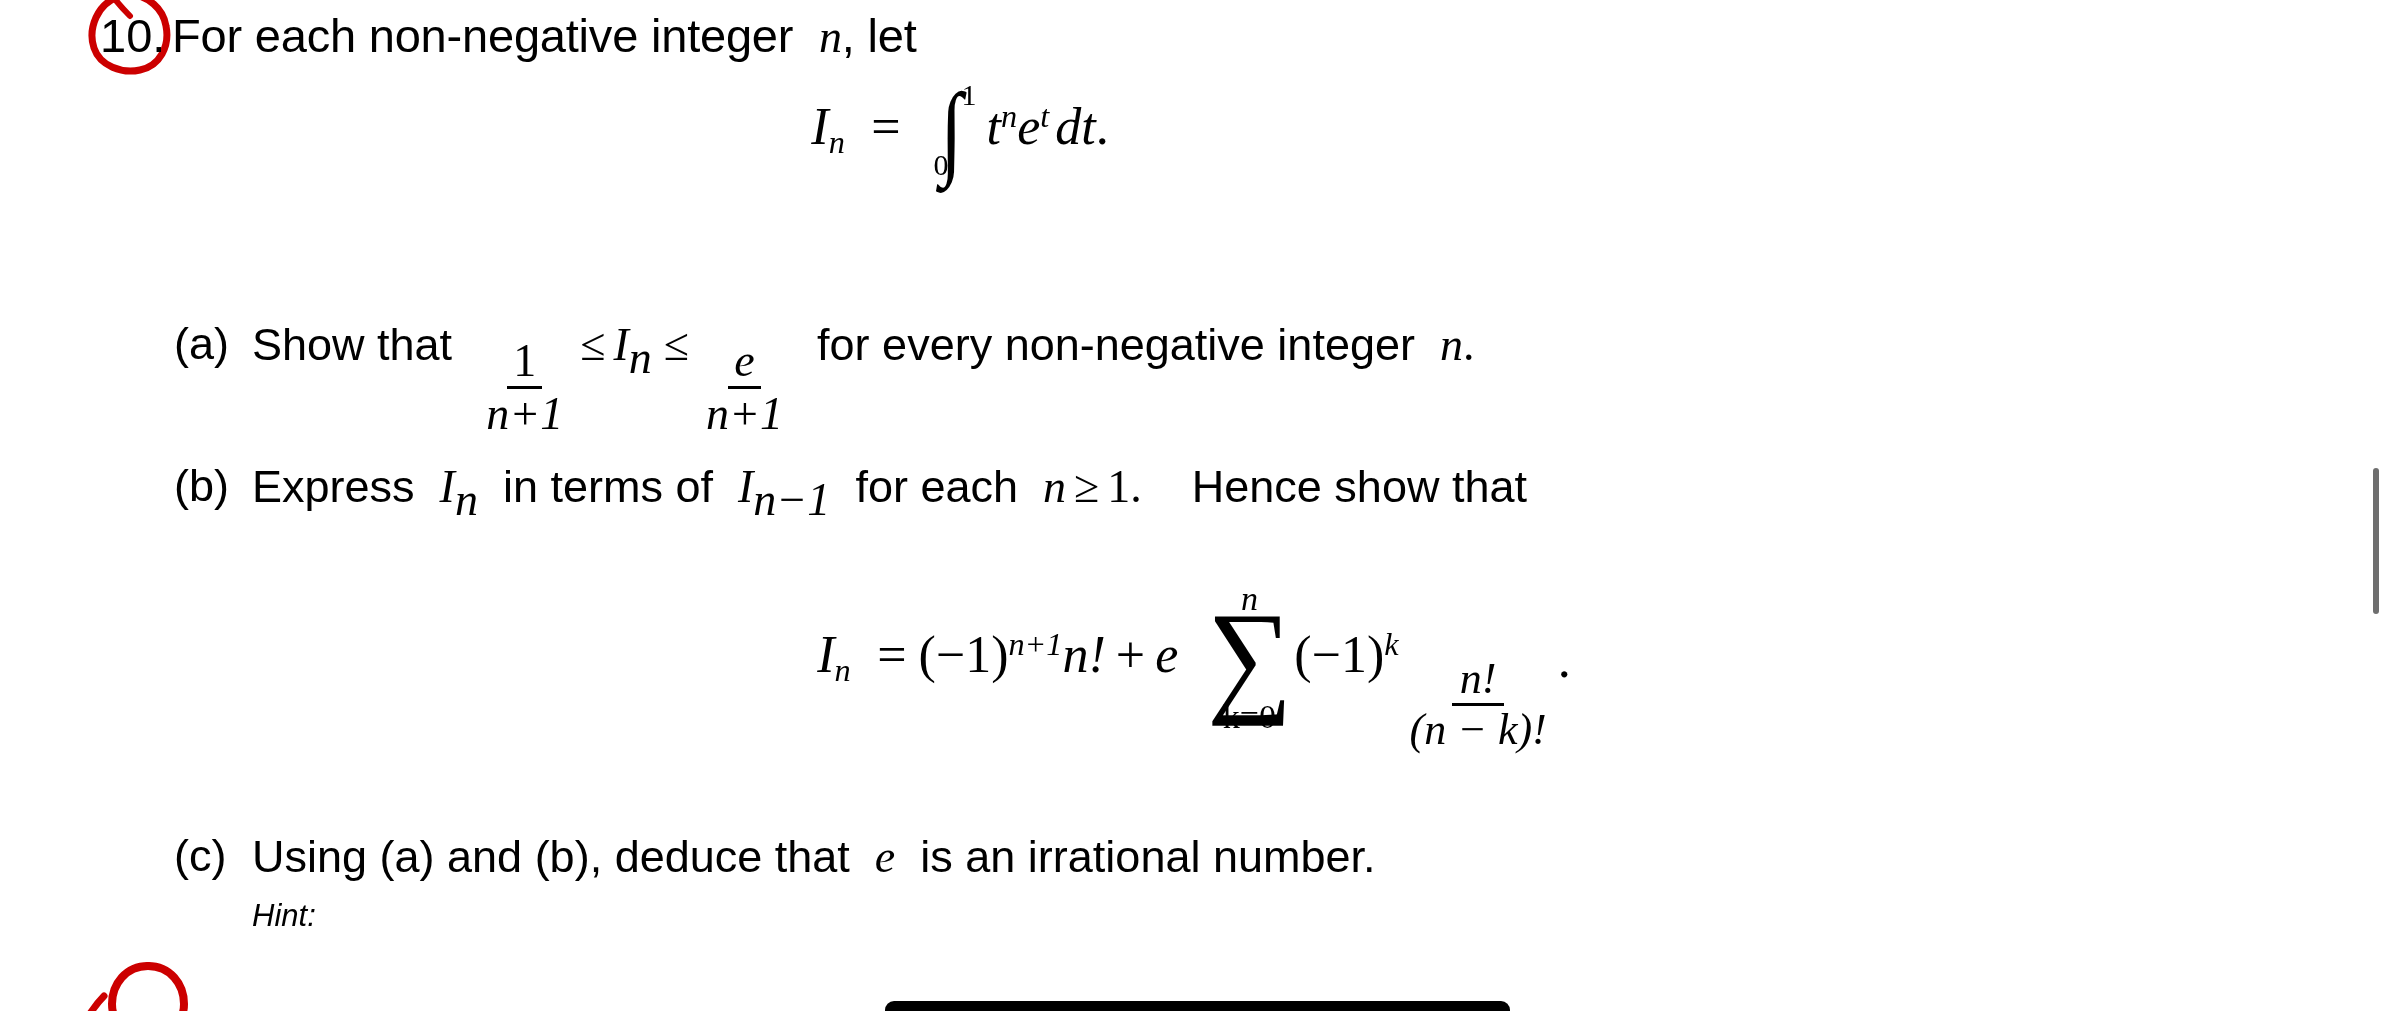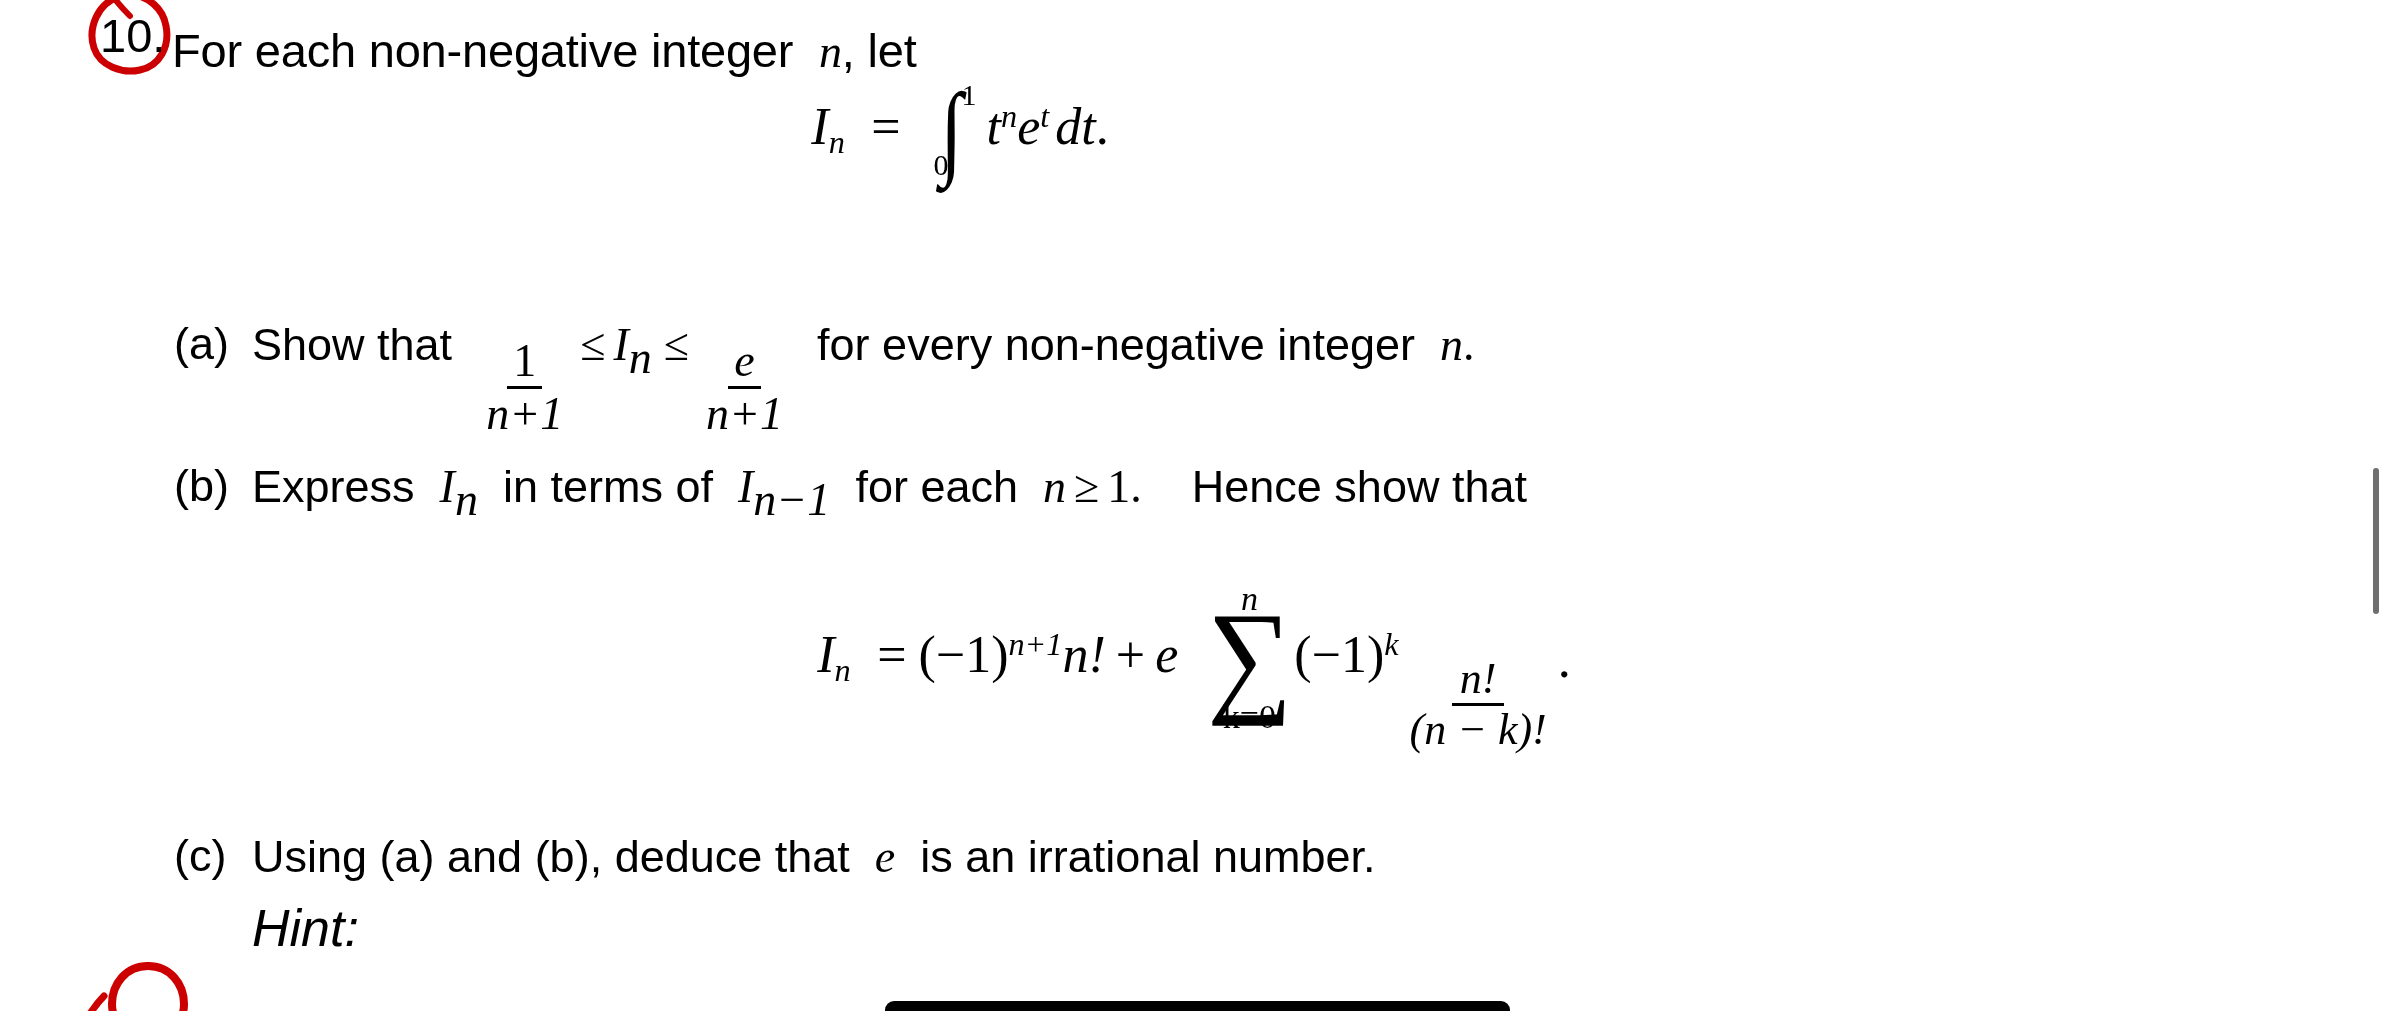--- a/index.html
+++ b/index.html
@@ -58,21 +58,21 @@
     position: absolute;
     white-space: nowrap;
     font-family: "Liberation Sans", sans-serif;
     font-weight: 400;
     color: #000;
   }
 
   
   #stem-line {
     left: 172px;
-    top: 23px;
+    top: 8px;
     font-size: 47px;
     letter-spacing: -0.2px;
   }
   #stem-line .mi { font-size: 46px; }
 
   
   #display-eq-1 {
     position: absolute;
     left: 0;
     top: 78px;
@@ -150,21 +150,21 @@
   }
   .sumgroup .sumbot { font-family: "Liberation Serif", serif; font-size: 34px; margin-top: 0px;}
   .bigfrac { font-size: 44px; }
   .bigfrac .num, .bigfrac .den { padding-left: 8px; padding-right: 8px; }
 
   
   #hint-label {
     position: absolute;
     left: 252px;
     top: 898px;
-    font-size: 52px;
+    font-size: 31px;
     font-style: italic;
   }
 
   
   .annot {
     position: absolute;
     pointer-events: none;
   }
 
   

